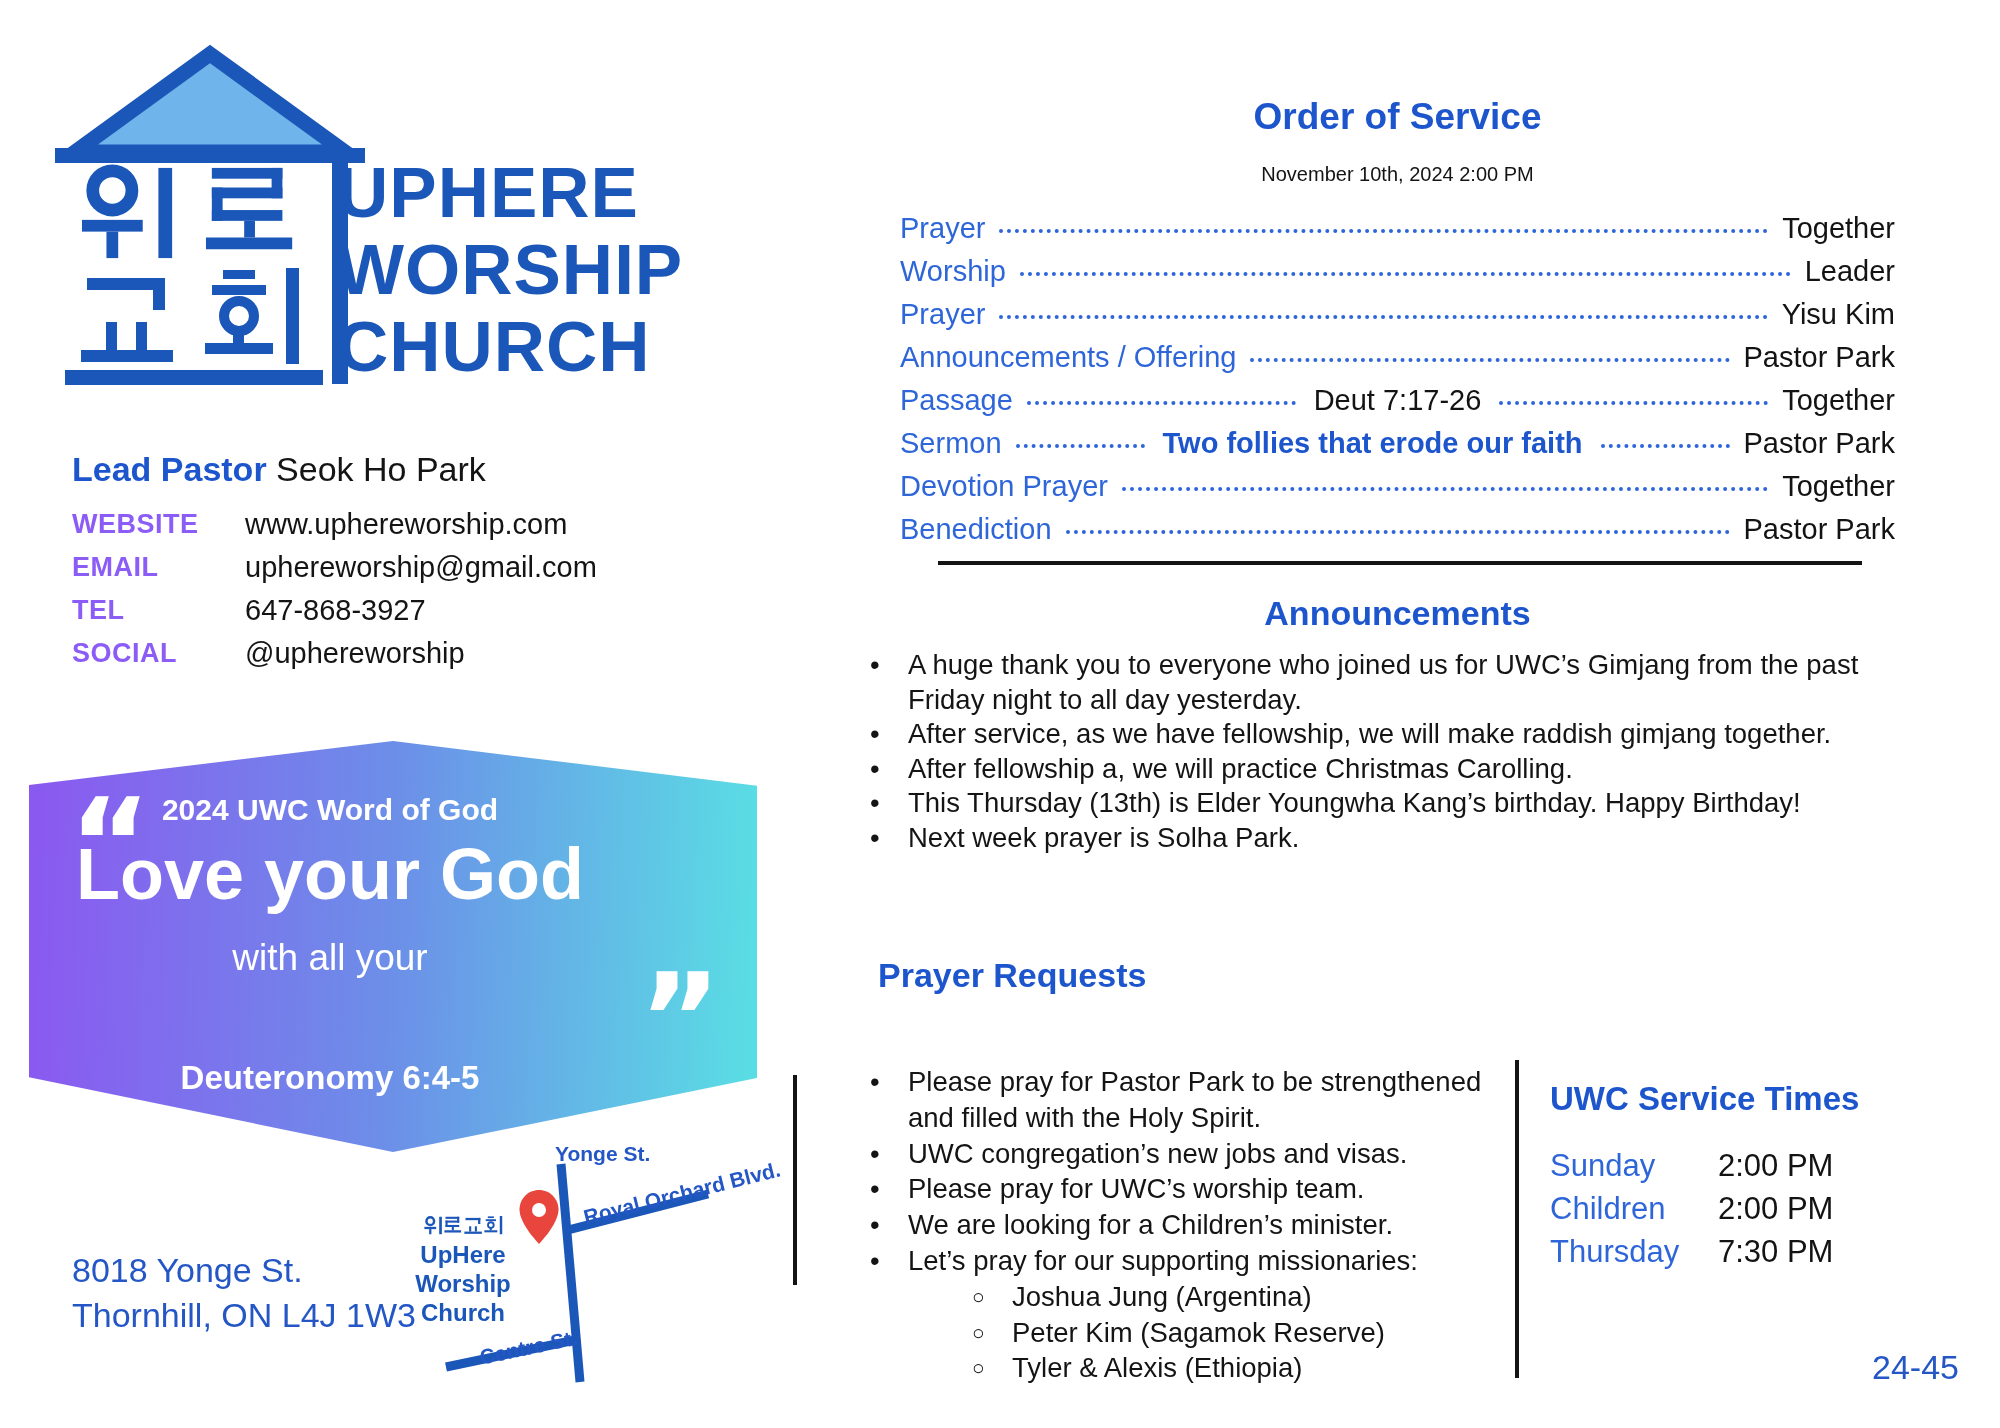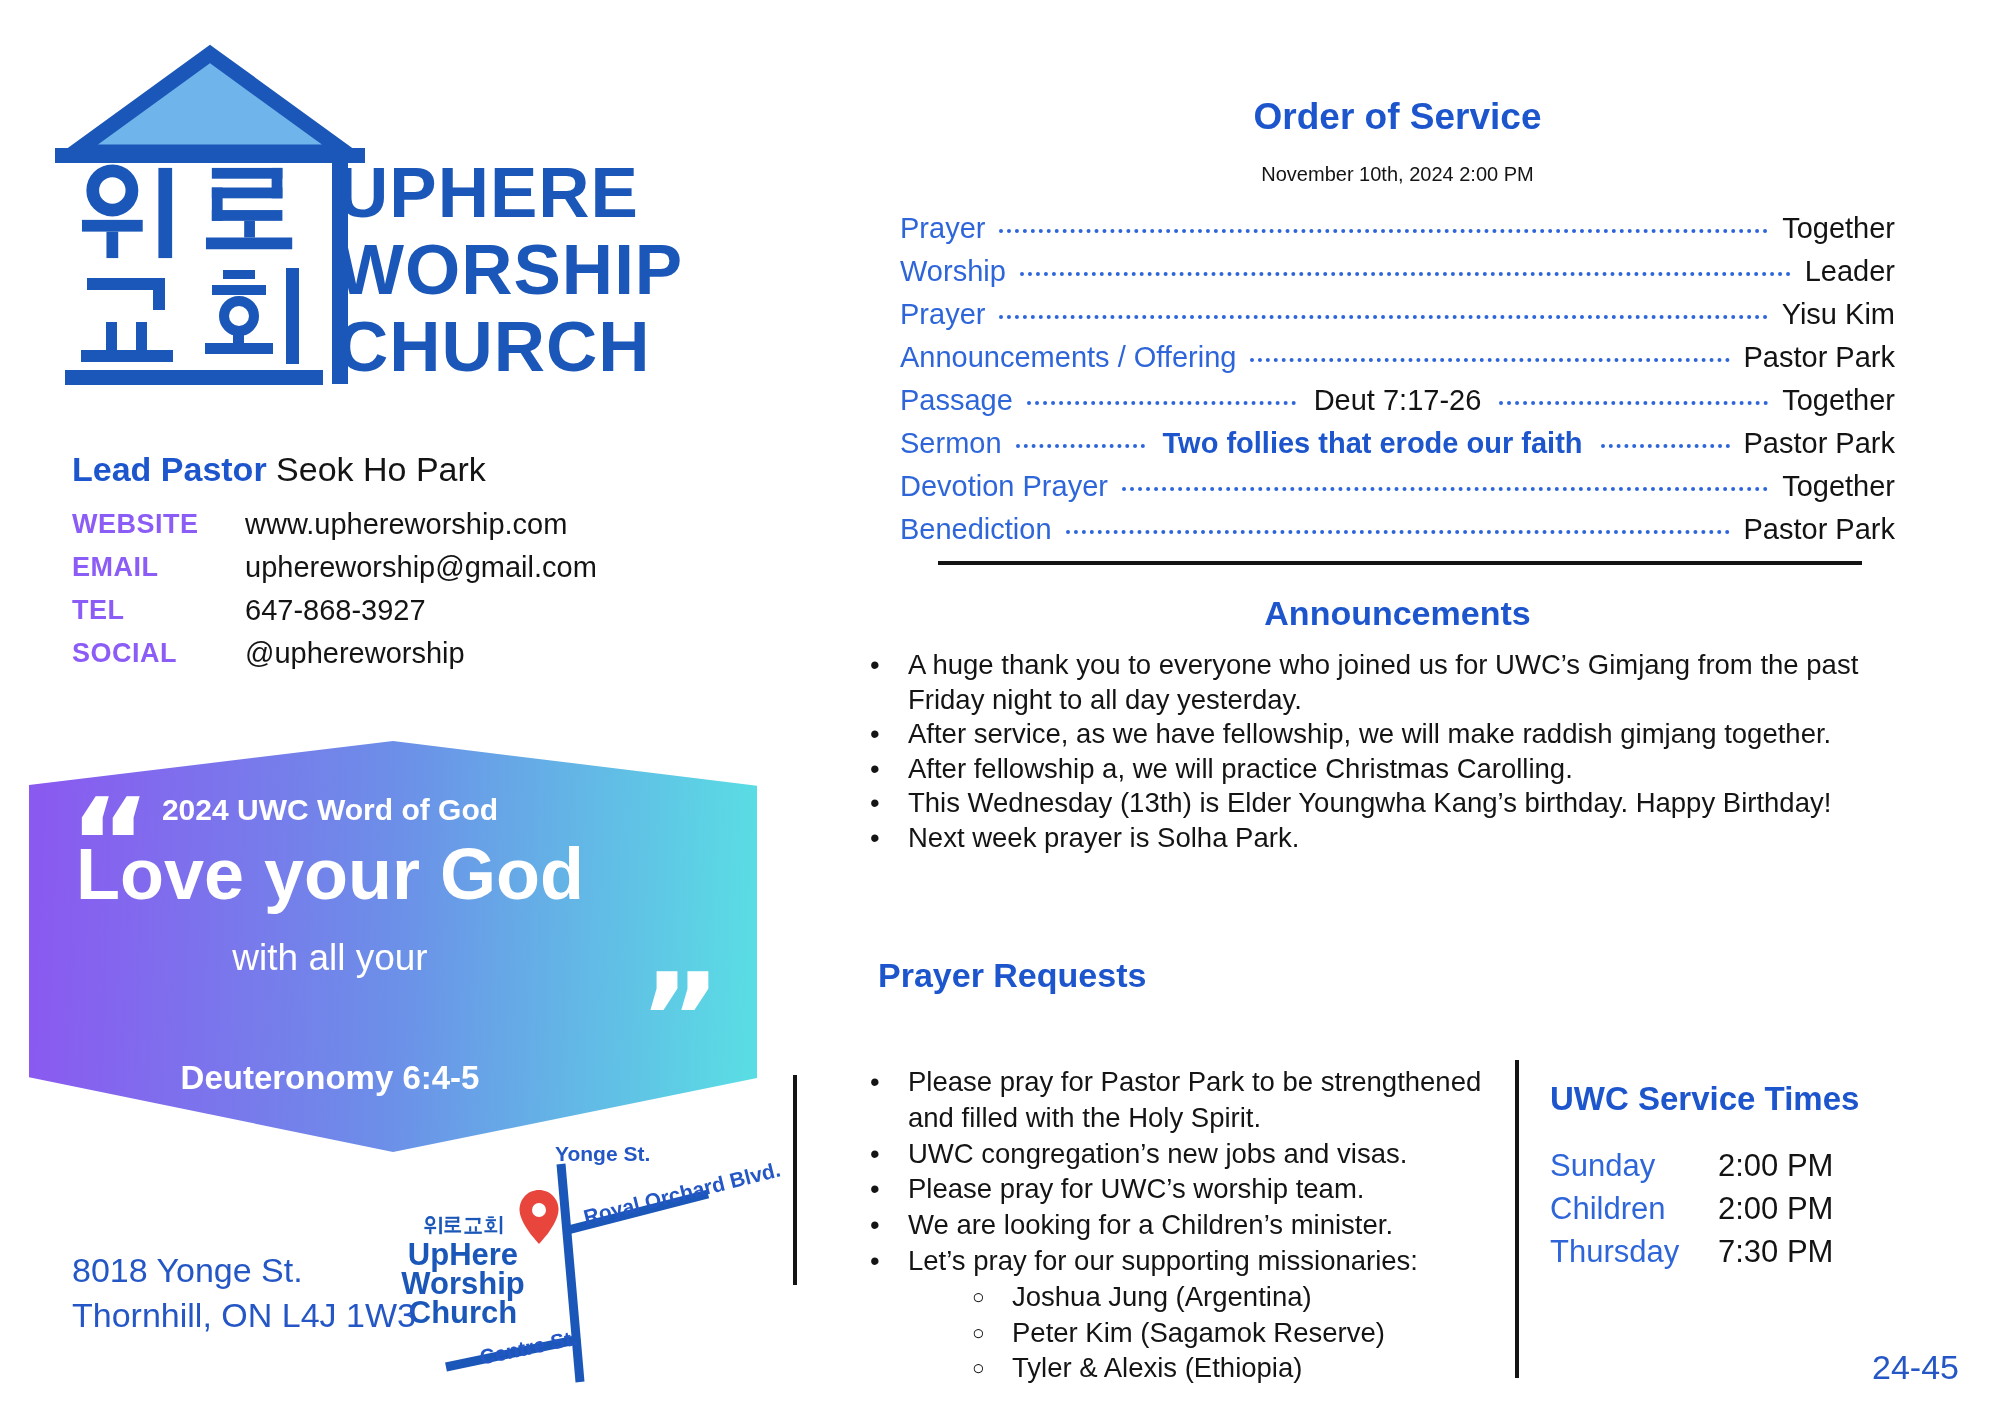--- a/index.html
+++ b/index.html
@@ -47,21 +47,21 @@
 
   
   #map { left:368px; top:1130px; width:410px; height:298px; }
   #map svg { position:absolute; left:0; top:0; }
   .map-label { position:absolute; font-size:21px; font-weight:600; color:#2457c5; white-space:nowrap; }
   #map-label-yonge  { left:187px; top:12px; }
   #map-label-royal  { left:216px; top:76px; transform:rotate(-14deg); transform-origin:0 50%; }
   #map-label-centre { left:112px; top:216px; transform:rotate(-12deg); transform-origin:0 50%; }
   #map-church-label {
     position:absolute; left:6px; top:110px; width:178px; text-align:center;
-    font-size:31px; font-weight:bold; color:#1b57b8; line-height:29px;
+    font-size:24px; font-weight:bold; color:#1b57b8; line-height:29px;
   }
 
   
   #address { left:72px; top:1248px; color:#2457c5; font-size:34px; font-weight:400; line-height:45px; }
 
   
   .vline { background:#141414; width:4px; }
   #vline-left  { left:793px; top:1075px; height:210px; }
   #vline-right { left:1515px; top:1060px; height:318px; }
   #hline-oos { left:938px; top:561px; width:924px; height:4px; background:#141414; }
@@ -286,21 +286,21 @@
     <div class="blist-item">
       <span class="bullet">•</span>
       <span class="btext">After service, as we have fellowship, we will make raddish gimjang together.</span>
     </div>
     <div class="blist-item">
       <span class="bullet">•</span>
       <span class="btext">After fellowship a, we will practice Christmas Carolling.</span>
     </div>
     <div class="blist-item">
       <span class="bullet">•</span>
-      <span class="btext">This Wednesday (13th) is Elder Youngwha Kang’s birthday. Happy Birthday!</span>
+      <span class="btext">This Thursday (13th) is Elder Youngwha Kang’s birthday. Happy Birthday!</span>
     </div>
     <div class="blist-item">
       <span class="bullet">•</span>
       <span class="btext">Next week prayer is Solha Park.</span>
     </div>
   </div>
 
   <div id="pr-title" class="abs">Prayer Requests</div>
   <div id="pr-list" class="abs">
     <div class="blist-item">

